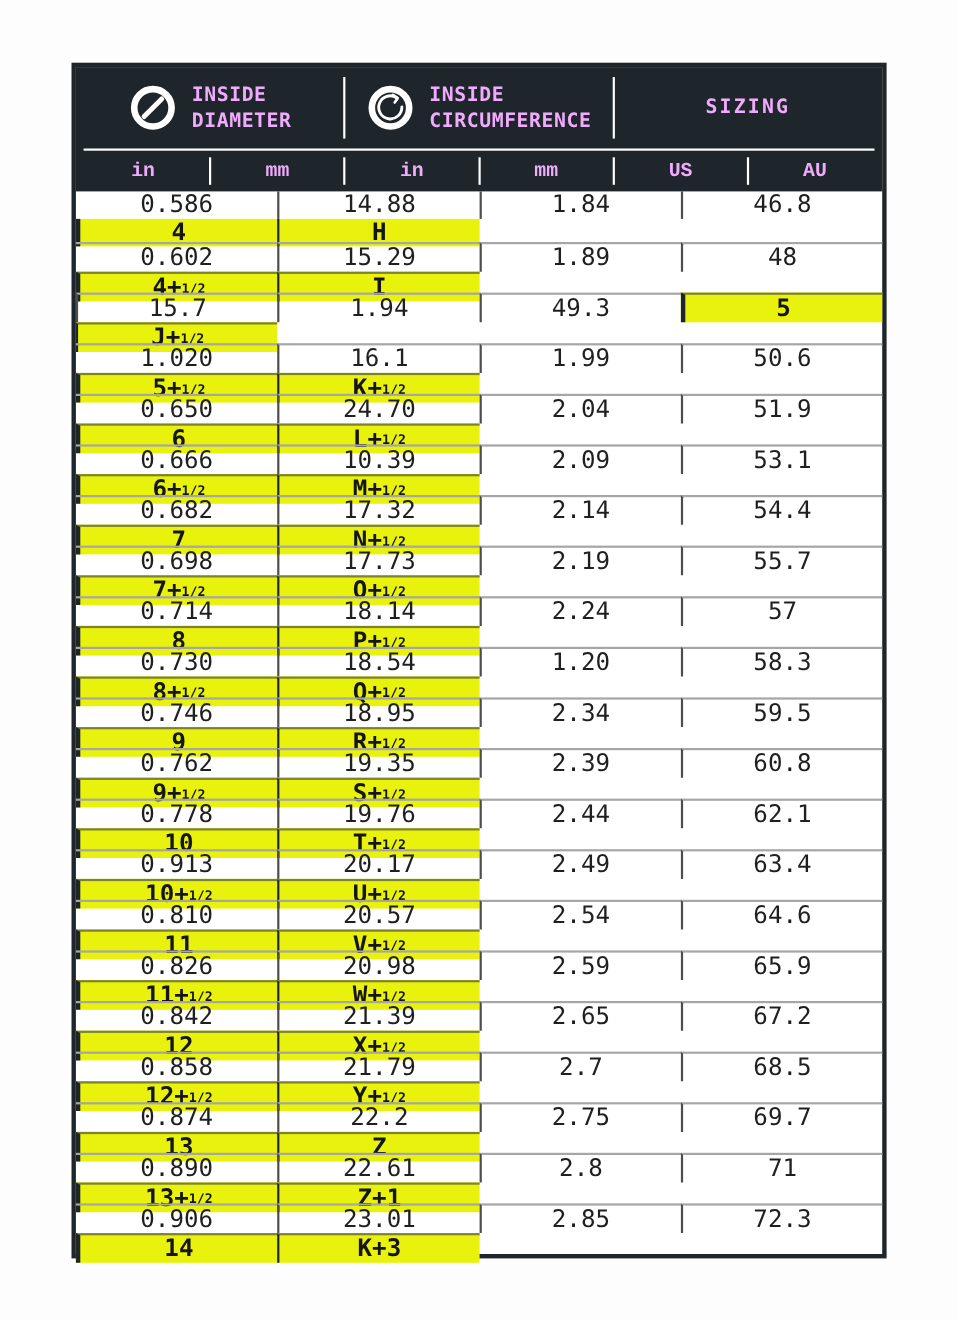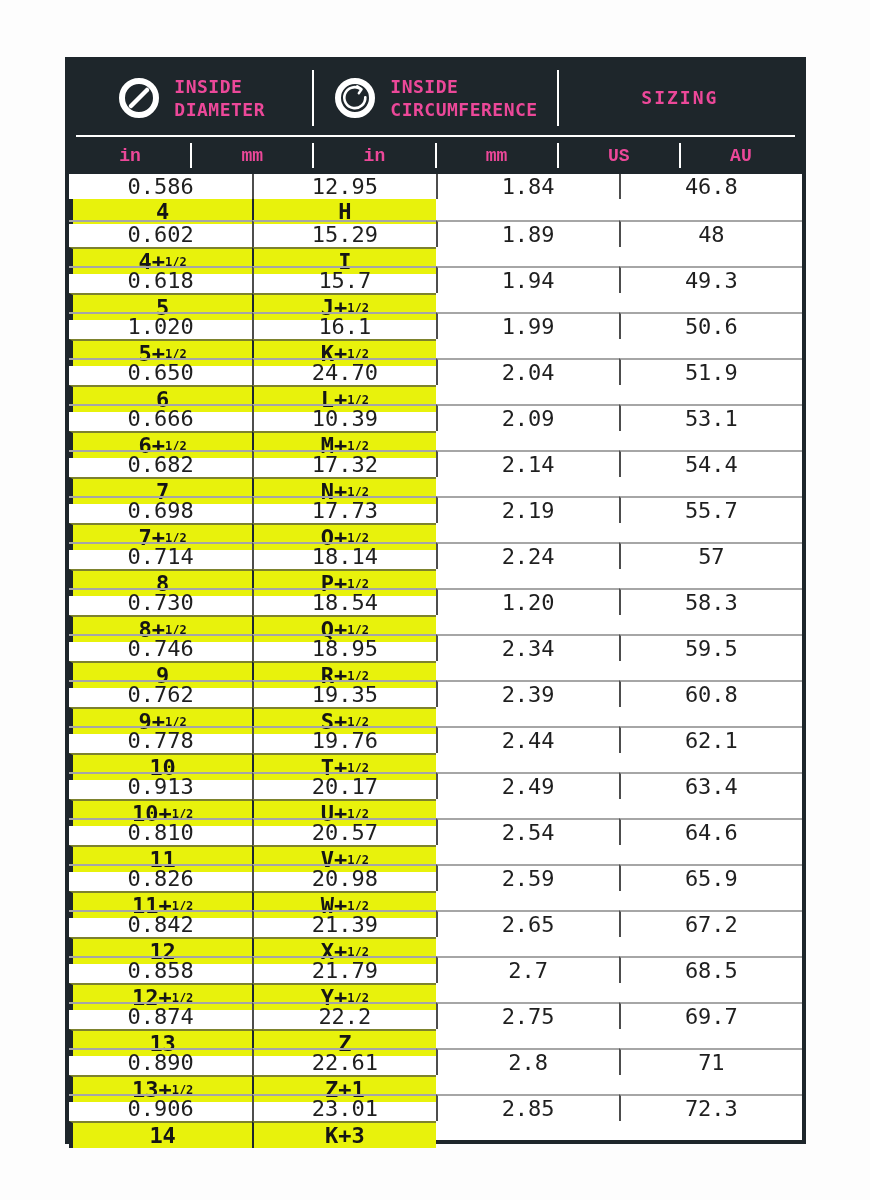--- a/index.html
+++ b/index.html
@@ -6,21 +6,21 @@
   body{
     width:870px;height:1200px;position:relative;
     background:#fdfdfd;
     font-family:"DejaVu Sans Mono","Liberation Mono",monospace;
   }
   .size-table{
     position:absolute;left:65px;top:57px;width:741px;
     box-sizing:border-box;border:4px solid #1e262b;background:#fff;
   }
   
-  .header{background:#1e262b;color:#ec4899;}
+  .header{background:#1e262b;color:#f0abfc;}
   .header-top{
     position:relative;height:74px;
     display:grid;grid-template-columns:1fr 1fr 1fr;
   }
   .group{display:flex;align-items:center;justify-content:center;gap:13px;}
   .group-label{font-weight:bold;font-size:18px;line-height:1.28;letter-spacing:.5px;text-align:left;}
   .group-sizing .group-label{letter-spacing:2px;text-align:center;}
   .icon{display:flex;align-items:center;}
   .vdiv{position:absolute;top:9px;bottom:9px;width:2px;background:#fff;}
   .vdiv.d1{left:calc(33.333% - 1px);}
@@ -92,39 +92,38 @@
       <div class="sub-div" style="left:calc(16.666% - 1px)"></div>
       <div class="sub-div" style="left:calc(33.333% - 1px)"></div>
       <div class="sub-div" style="left:calc(50% - 1px)"></div>
       <div class="sub-div" style="left:calc(66.666% - 1px)"></div>
       <div class="sub-div" style="left:calc(83.333% - 1px)"></div>
     </div>
   </div>
   <div class="tbody" id="table-body">
       <div class="row">
         <div class="cell">0.586</div>
-        <div class="cell v-gray">12.95</div>
+        <div class="cell v-gray">14.88</div>
         <div class="cell v-gray">1.84</div>
         <div class="cell v-gray">46.8</div>
         <div class="cell v-heavy size">4</div>
         <div class="cell v-dark size">H</div>
       </div>
       <div class="row">
         <div class="cell">0.602</div>
         <div class="cell v-gray">15.29</div>
         <div class="cell v-gray">1.89</div>
         <div class="cell v-gray">48</div>
         <div class="cell v-heavy size">
           <span>4+</span>
           <span class="frac">1/2</span>
         </div>
         <div class="cell v-dark size">I</div>
       </div>
       <div class="row">
-        <div class="cell">0.618</div>
         <div class="cell v-gray">15.7</div>
         <div class="cell v-gray">1.94</div>
         <div class="cell v-gray">49.3</div>
         <div class="cell v-heavy size">5</div>
         <div class="cell v-dark size">
           <span>J+</span>
           <span class="frac">1/2</span>
         </div>
       </div>
       <div class="row">

